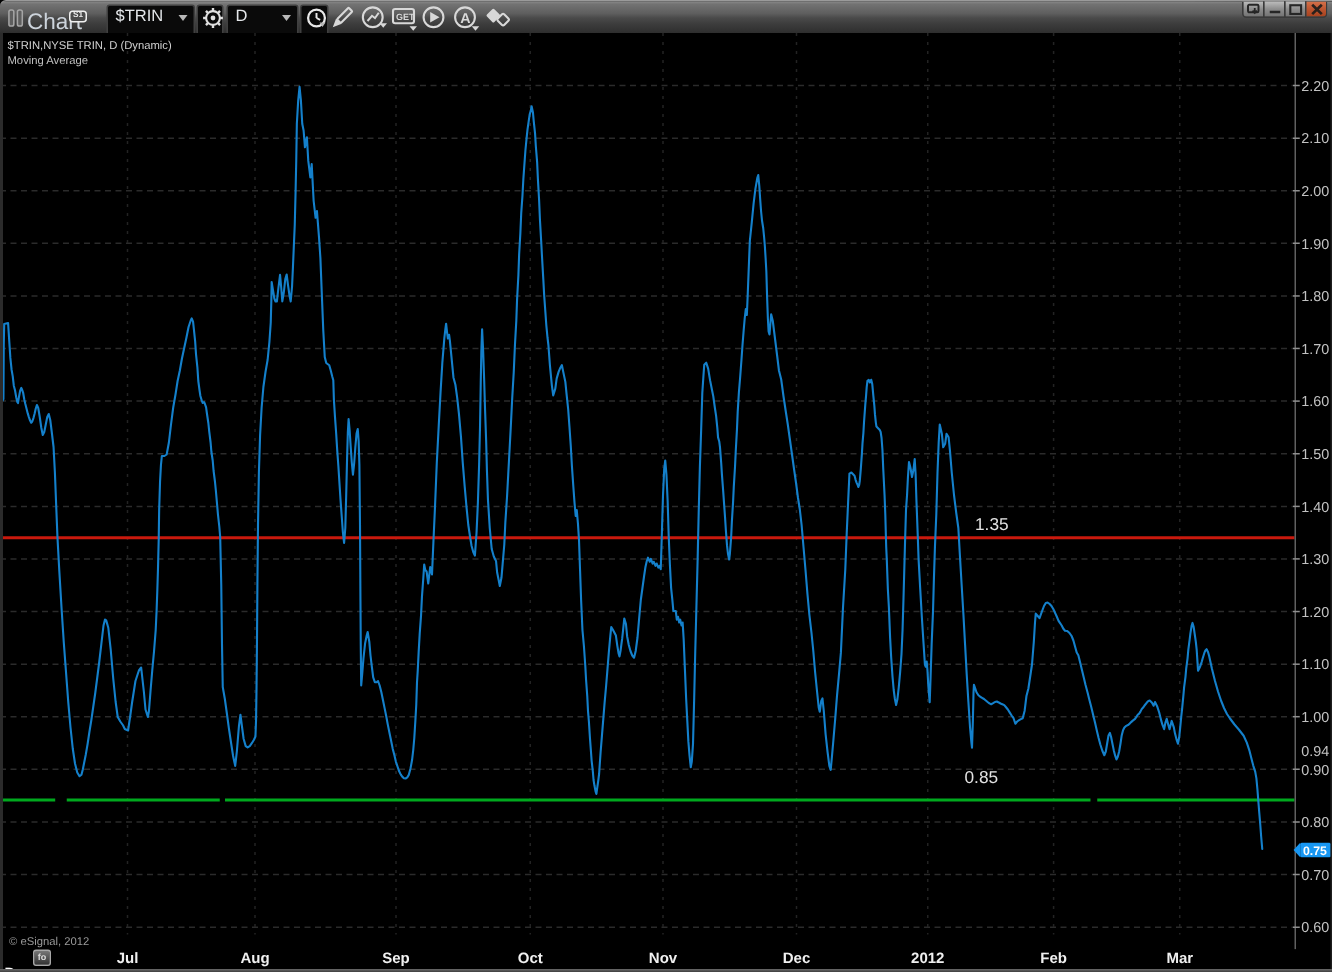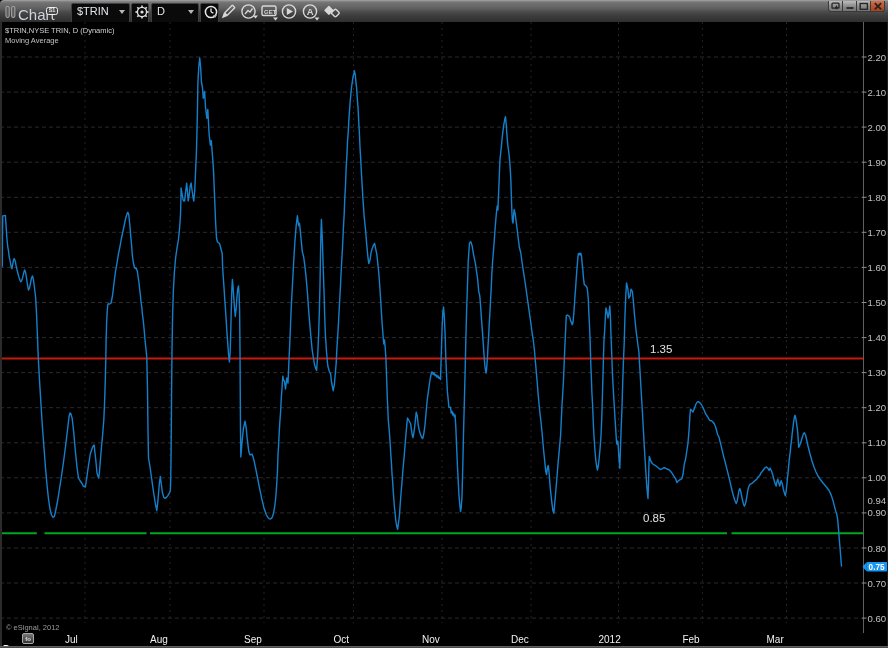--- a/index.html
+++ b/index.html
@@ -15,21 +15,21 @@
 #clockbox{left:200px;width:19px}
 #tbicons{position:absolute;left:220px;top:0px}
 #winbtns{position:absolute;right:3px;top:0;height:11px;font-size:0}
 .wb{display:inline-block;vertical-align:top;width:15px;height:10.5px;margin-left:-1px;background:linear-gradient(#bdbdbd,#8d8d8d 50%,#747474);border:1px solid #3a3a3a;border-top:none;position:relative}
 .wb:first-child{border-radius:0 0 0 3px}
 .wb:last-child{border-radius:0 0 3px 0;background:linear-gradient(#d4714a,#bd5530 50%,#a8431f)}
 #chartsvg{position:absolute;left:0;top:22px}
 #botbar{position:absolute;left:0;top:633px;width:888px;height:13px;background:#000}
 #dyn{position:absolute;left:3px;top:11px;color:#fff;font-weight:bold;font-size:10px}
 #dynicon{position:absolute;left:22px;top:0px;width:12px;height:11px;border:1px solid #a8a8a8;border-radius:2px;background:linear-gradient(#777,#333);color:#ddd;font-size:6px;font-weight:bold;text-align:center;line-height:10px}
-.ml{position:absolute;top:1px;width:40px;text-align:left;color:#f0f0f0;font-weight:normal;font-size:10px}
+.ml{position:absolute;top:1px;width:40px;text-align:center;color:#f0f0f0;font-weight:bold;font-size:10px}
 #botedge{position:absolute;left:0;top:646px;width:888px;height:2px;background:linear-gradient(#6a6a6a,#3f3f3f)}
 .g{stroke:#2b2b2b;stroke-width:1;stroke-dasharray:4 3}
 .gv{stroke:#232323;stroke-width:1;stroke-dasharray:2 4}
 .yl{fill:#c2c2c2;font-size:9.6px;font-family:"Liberation Sans",sans-serif}
 </style></head>
 <body>
 <div id="titlebar">
  <svg class="ti" id="pausei" width="12" height="14" viewBox="0 0 12 14">
       <rect x="0.7" y="0.7" width="3.8" height="12.6" rx="1.5" fill="#5e5e5e" stroke="#a5a5a5" stroke-width="1.2"></rect>
       <rect x="7.3" y="0.7" width="3.8" height="12.6" rx="1.5" fill="#5e5e5e" stroke="#a5a5a5" stroke-width="1.2"></rect>

